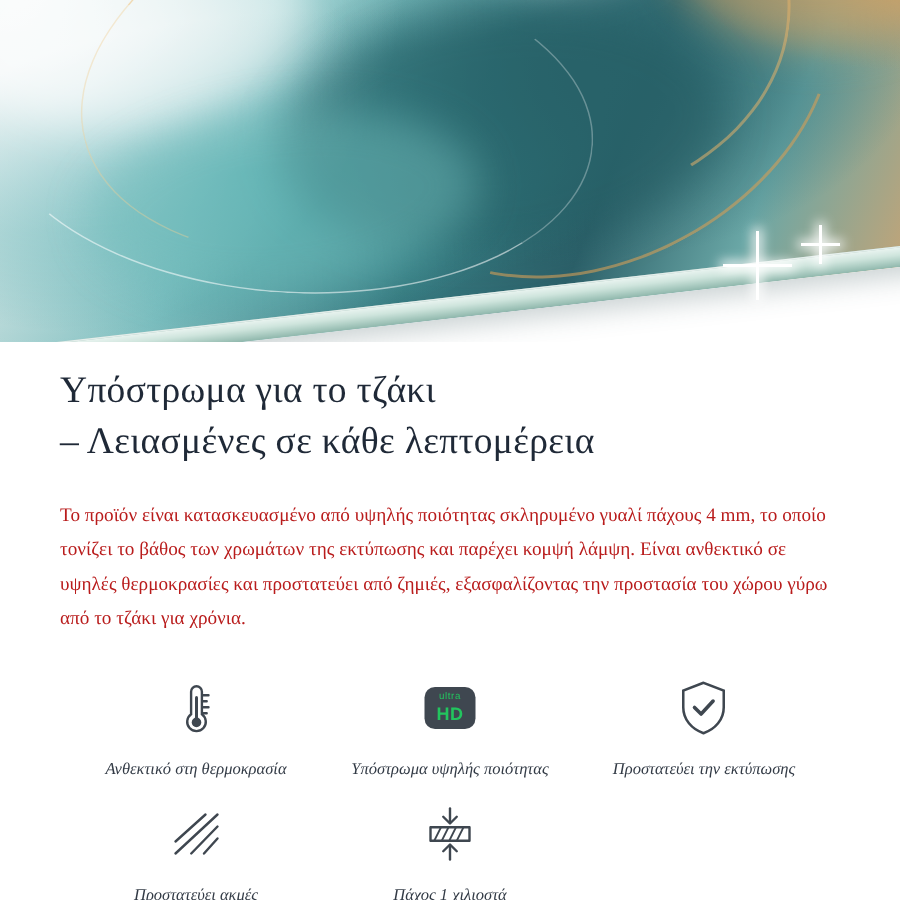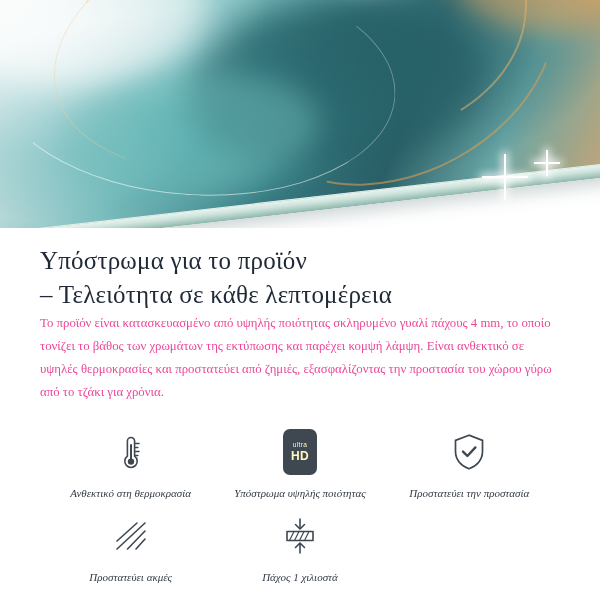--- a/index.html
+++ b/index.html
@@ -161,25 +161,25 @@
     margin: 0;
     font-family: "Liberation Serif", serif;
     font-size: 25px;
     line-height: 34px;
     font-weight: 400;
     color: #1f2937;
     letter-spacing: 0.2px;
   }
   h1.headline .l2 { display: block; }
   p.body {
-    margin: 0 0 0 0;
+    margin: 20px 0 0 0;
     font-family: "Liberation Serif", serif;
     font-size: 12.8px;
     line-height: 23px;
-    color: #ec4899;
+    color: #b91c1c;
     max-width: 524px;
   }
 
   
   .features {
     position: relative;
     margin-top: 22px;
     display: grid;
     grid-template-columns: repeat(3, 1fr);
     row-gap: 10px;
@@ -205,24 +205,24 @@
   .feature-label {
     font-family: "Liberation Serif", serif;
     font-size: 11px;
     line-height: 14px;
     color: #333b46;
     max-width: 170px;
     font-style: italic;
   }
   .hd-badge {
     width: 34px;
-    height: 46px;
+    height: 28px;
     border-radius: 7px;
     background: #3f4750;
-    color: #fef9c3;
+    color: #22c55e;
     display: flex;
     flex-direction: column;
     align-items: center;
     justify-content: center;
     line-height: 1;
   }
   .hd-badge .u {
     font-family: "Liberation Sans", sans-serif;
     font-size: 6.5px;
     letter-spacing: 0.4px;
@@ -256,22 +256,22 @@
         <div class="panel-edge"></div>
 
       </div>
       <div class="sparkle"></div>
       <div class="sparkle sparkle2"></div>
     </div>
   </div>
 
   <div class="content">
     <h1 class="headline">
-      <span>Υπόστρωμα για το προϊόν</span>
-      <span class="l2">– Τελειότητα σε κάθε λεπτομέρεια</span>
+      <span>Υπόστρωμα για το τζάκι</span>
+      <span class="l2">– Λειασμένες σε κάθε λεπτομέρεια</span>
     </h1>
     <p class="body">Το προϊόν είναι κατασκευασμένο από υψηλής ποιότητας σκληρυμένο γυαλί πάχους 4 mm, το οποίο τονίζει το βάθος των χρωμάτων της εκτύπωσης και παρέχει κομψή λάμψη. Είναι ανθεκτικό σε υψηλές θερμοκρασίες και προστατεύει από ζημιές, εξασφαλίζοντας την προστασία του χώρου γύρω από το τζάκι για χρόνια.</p>
 
     <div class="features">
 
       <div class="feature">
         <div class="feature-icon">
           <svg width="30" height="40" viewBox="0 0 30 40" fill="none" stroke="#3f4750" stroke-width="1.6" stroke-linecap="round">
             <path d="M15 5.5a3.6 3.6 0 0 0-3.6 3.6v15.1a6.2 6.2 0 1 0 7.2 0V9.1A3.6 3.6 0 0 0 15 5.5z"></path>
             <circle cx="15" cy="29.6" r="3.2" fill="#3f4750" stroke="none"></circle>
@@ -292,21 +292,21 @@
         <div class="feature-label">Υπόστρωμα υψηλής ποιότητας</div>
       </div>
 
       <div class="feature">
         <div class="feature-icon">
           <svg width="36" height="40" viewBox="0 0 36 40" fill="none">
             <path d="M18 3.2 4.5 8.4v11.1c0 8.2 5.6 14.6 13.5 17.3 7.9-2.7 13.5-9.1 13.5-17.3V8.4L18 3.2z" stroke="#3f4750" stroke-width="1.7" fill="none"></path>
             <path d="M12 19.6l4.4 4.4 8-8.6" stroke="#3f4750" stroke-width="2.4" stroke-linecap="round" stroke-linejoin="round" fill="none"></path>
           </svg>
         </div>
-        <div class="feature-label">Προστατεύει την προστασία</div>
+        <div class="feature-label">Προστατεύει την εκτύπωσης</div>
       </div>
 
 
       <div class="feature">
         <div class="feature-icon">
           <svg width="40" height="36" viewBox="0 0 40 36" fill="none" stroke="#3f4750" stroke-width="1.6" stroke-linecap="round">
             <path d="M34 5 6 31"></path>
             <path d="M34 13 16.5 31"></path>
             <path d="M34 21 25 31"></path>
             <path d="M26 5 6 23"></path>

